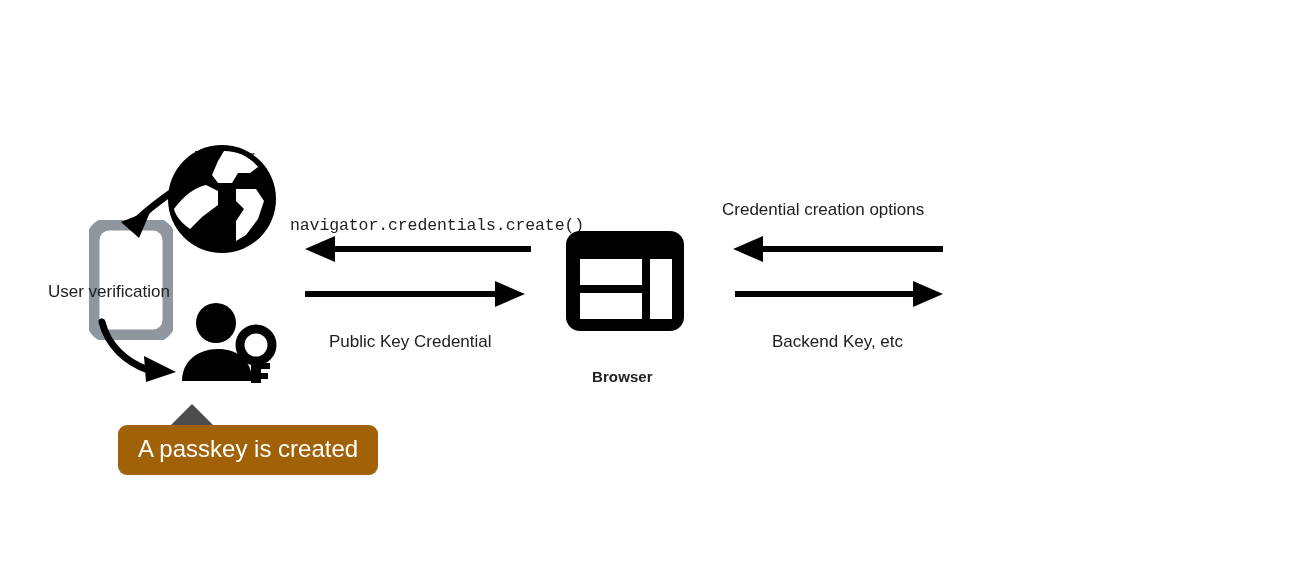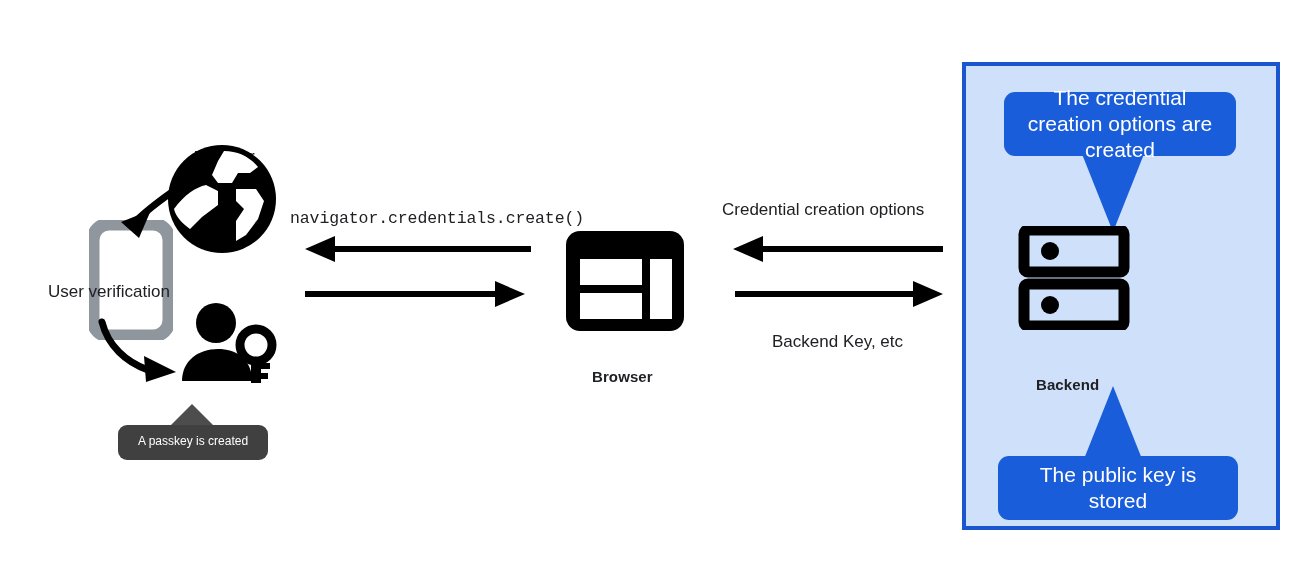--- a/index.html
+++ b/index.html
@@ -53,24 +53,24 @@
 
   
   .backend-icon { width: 112px; height: 104px; }
 
   
   .arrow-svg { overflow: visible; }
 
   
   .tooltip {
     position: absolute;
-    background: #404040;
+    background: #a16207;
     border-radius: 9px;
     color: #ffffff;
-    font-size: 12px;
+    font-size: 24px;
     font-weight: 400;
     padding: 9px 20px 11px 20px;
     line-height: 1.25;
     white-space: nowrap;
     font-family: "Liberation Sans", sans-serif;
   }
   .tooltip-notch {
     position: absolute;
     width: 0; height: 0;
     border-left: 27px solid transparent;
@@ -167,36 +167,37 @@
   <div class="abs" style="left:96px; top:320px;">
     <svg width="115" height="72" viewBox="0 0 115 72" class="arrow-svg" aria-hidden="true">
       <path d="M6 2 C12 26 30 42 52 50" fill="none" stroke="#000000" stroke-width="7" stroke-linecap="round"></path>
       <polygon points="48,36 80,52 50,62" fill="#000000"></polygon>
     </svg>
   </div>
 
   <div class="tooltip-notch" style="left:165px; top:404px;"></div>
   <div class="tooltip" style="left:118px; top:425px;">A passkey is created</div>
 
-  <div class="abs lbl lbl-mono" style="left:290px; top:209px;">navigator.credentials.create()</div>
+  <div class="abs lbl lbl-mono" style="left:290px; top:216px;">navigator.credentials.create()</div>
 
   <div class="abs" style="left:305px; top:236px;">
     <svg width="228" height="26" viewBox="0 0 228 26" class="arrow-svg" aria-hidden="true">
       <line x1="22" y1="13" x2="226" y2="13" stroke="#000000" stroke-width="6"></line>
       <polygon points="0,13 30,0 30,26" fill="#000000"></polygon>
     </svg>
   </div>
 
   <div class="abs" style="left:305px; top:281px;">
     <svg width="222" height="26" viewBox="0 0 222 26" class="arrow-svg" aria-hidden="true">
       <line x1="0" y1="13" x2="198" y2="13" stroke="#000000" stroke-width="6"></line>
       <polygon points="220,13 190,0 190,26" fill="#000000"></polygon>
     </svg>
   </div>
 
+  <div class="abs lbl lbl-reg" style="left:329px; top:331px;">Public Key Credential</div>
 
   <div class="abs frontend-icon" style="left:566px; top:231px;">
     <svg width="118" height="100" viewBox="0 0 118 100" aria-hidden="true">
       <rect x="0" y="0" width="118" height="100" rx="14" ry="14" fill="#000000"></rect>
       <rect x="14" y="28" width="62" height="26" fill="#ffffff"></rect>
       <rect x="14" y="62" width="62" height="26" fill="#ffffff"></rect>
       <rect x="84" y="28" width="22" height="60" fill="#ffffff"></rect>
     </svg>
   </div>
   <div class="abs lbl lbl-bold" style="left:592px; top:341px;">Browser</div>
@@ -212,35 +213,14 @@
 
   <div class="abs" style="left:735px; top:281px;">
     <svg width="210" height="26" viewBox="0 0 210 26" class="arrow-svg" aria-hidden="true">
       <line x1="0" y1="13" x2="186" y2="13" stroke="#000000" stroke-width="6"></line>
       <polygon points="208,13 178,0 178,26" fill="#000000"></polygon>
     </svg>
   </div>
 
   <div class="abs lbl lbl-reg" style="left:772px; top:331px;">Backend Key, etc</div>
 
-  <div class="blue-panel" style="left:962px; top:62px; width:318px; height:468px;">
-
-    <div class="callout-tail-down" style="left:116px; top:88px;"></div>
-
-    <div class="callout" style="left:38px; top:26px; width:232px; height:64px;">The credential creation options are created</div>
-
-    <div class="abs backend-icon" style="left:52px; top:160px;">
-      <svg width="112" height="104" viewBox="0 0 112 104" aria-hidden="true">
-        <rect x="6" y="4" width="100" height="42" rx="4" ry="4" fill="none" stroke="#000000" stroke-width="11"></rect>
-        <circle cx="32" cy="25" r="9" fill="#000000"></circle>
-        <rect x="6" y="58" width="100" height="42" rx="4" ry="4" fill="none" stroke="#000000" stroke-width="11"></rect>
-        <circle cx="32" cy="79" r="9" fill="#000000"></circle>
-      </svg>
-    </div>
-
-    <div class="abs lbl lbl-bold" style="left:70px; top:283px;">Backend</div>
-
-    <div class="callout-tail-up" style="left:116px; top:320px;"></div>
-
-    <div class="callout" style="left:32px; top:390px; width:240px; height:64px;">The public key is stored</div>
-  </div>
 
 </div>
 
 </body></html>

